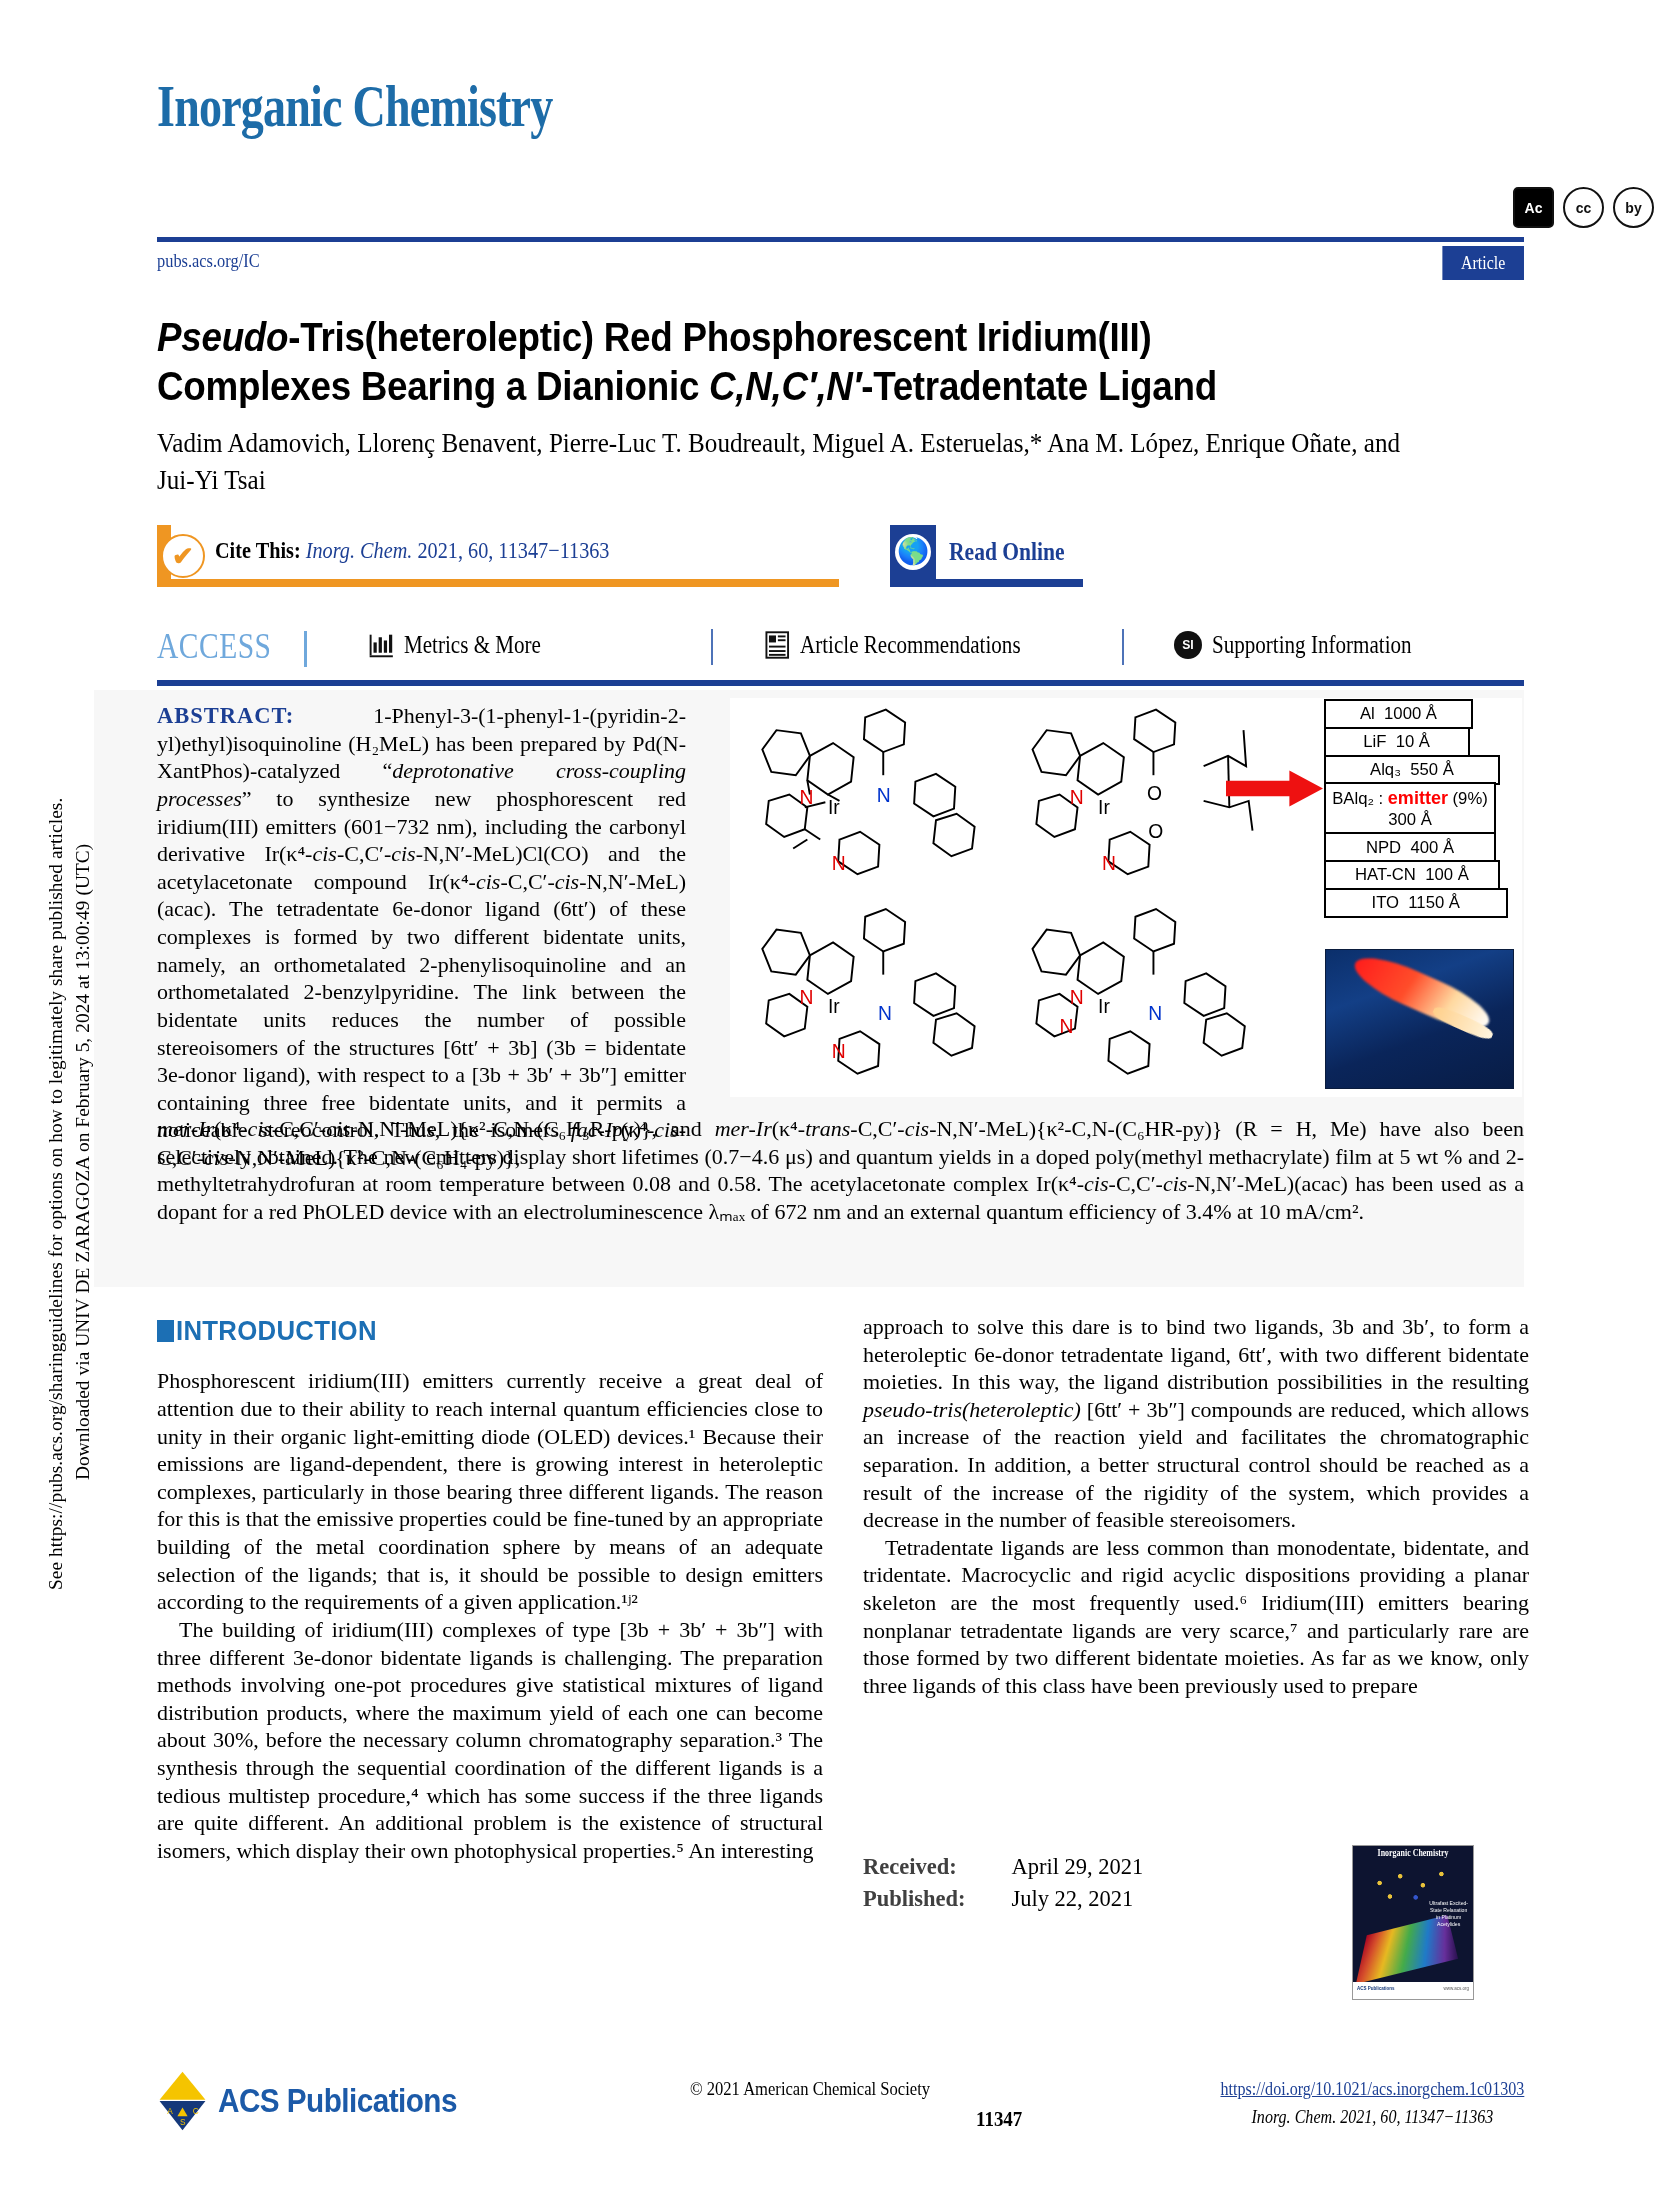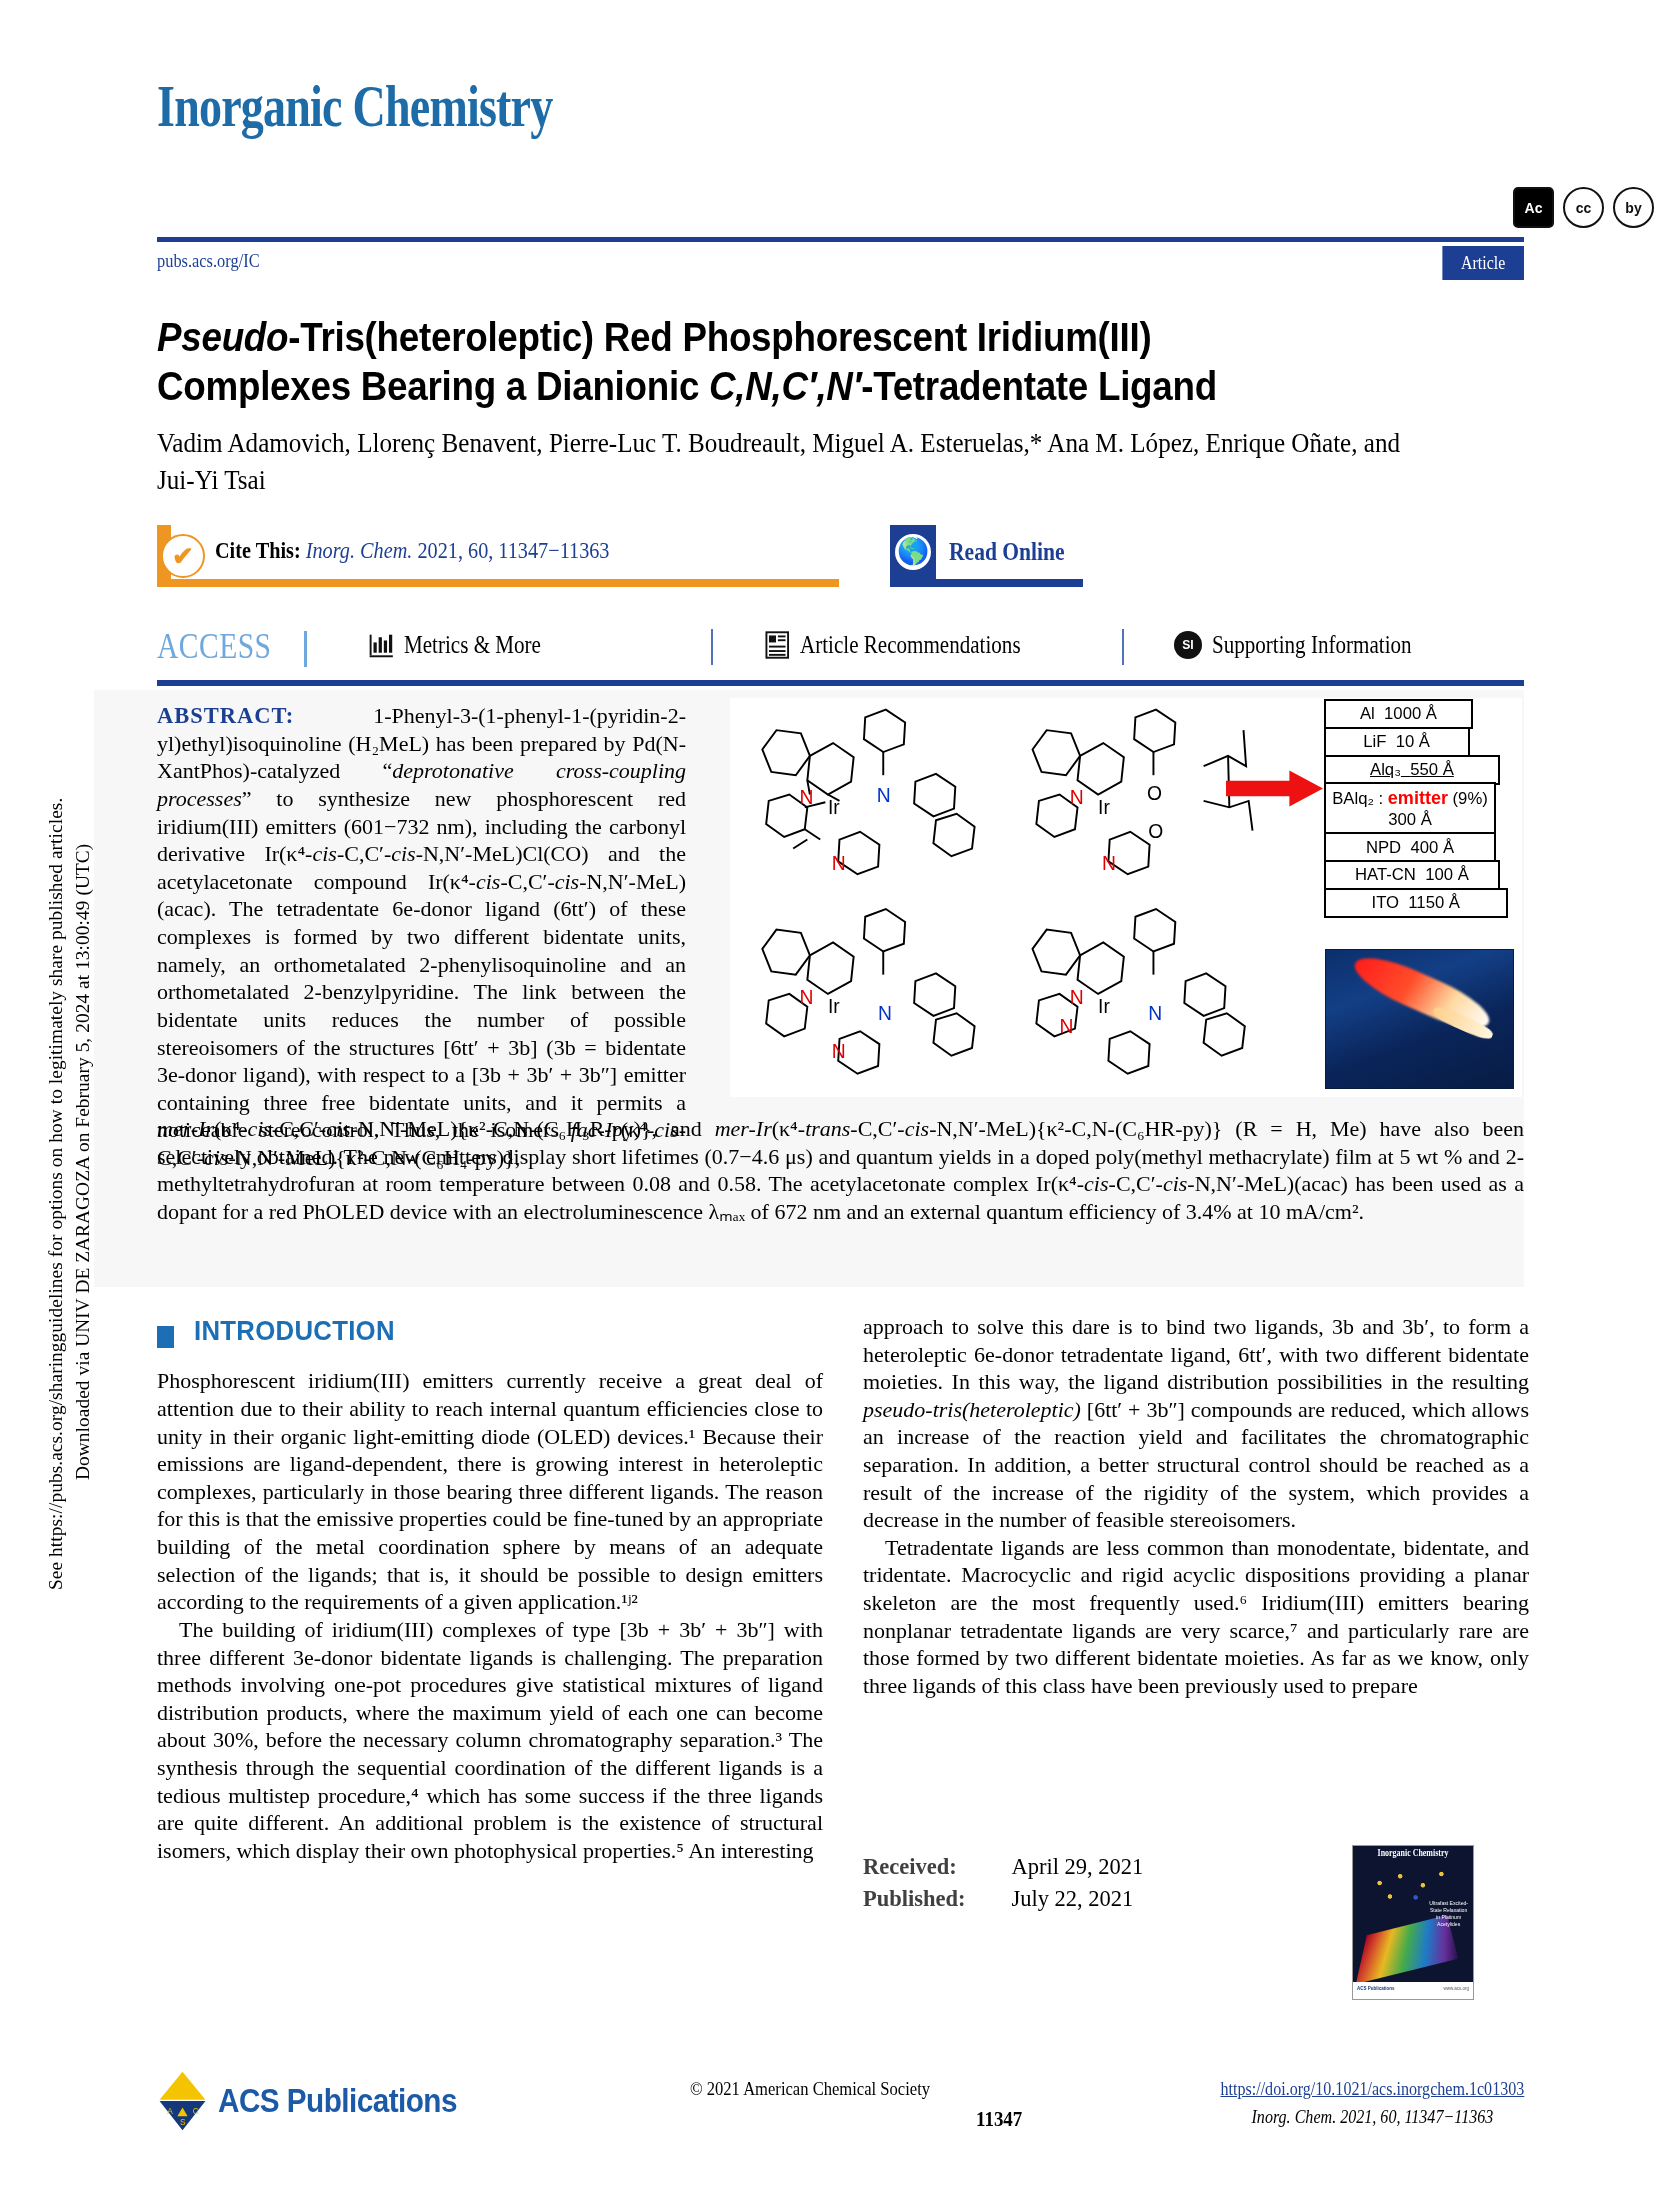--- a/index.html
+++ b/index.html
@@ -146,21 +146,21 @@
                transform:rotate(24deg);border-radius:50%/60%;filter:blur(1.3px);}
   .photo .tip{position:absolute;left:56%;top:48%;width:34%;height:10%;
               background:linear-gradient(90deg,#ffcf8a,#fff6e0);transform:rotate(24deg);
               border-radius:40%;filter:blur(0.6px);}
 
   
   .col{position:absolute;width:666px;font-size:22px;line-height:1.255;text-align:justify;
        font-family:"Liberation Serif",serif;}
   #colL{left:157px;top:1313px;}
   #colR{left:863px;top:1313px;}
-  .secthead{display:flex;align-items:flex-end;gap:20px;margin-bottom:19.3px;}
+  .secthead{display:flex;align-items:center;gap:2px;margin-bottom:19.3px;}
   .secthead .sq{width:16.7px;height:22px;background:#1c6fb4;display:block;}
   .secthead .tx{font-family:"Liberation Sans",sans-serif;font-weight:700;font-size:28px;
                 color:#1c6fb4;letter-spacing:0.3px;transform:scaleX(.92);transform-origin:left center;}
   .col p{margin:0;text-indent:22px;}
   .col p.first{text-indent:0;}
   .col i{font-style:italic;}
 
   
   .recv{position:absolute;left:863px;top:1851px;font-size:22.5px;font-family:"Liberation Serif",serif;}
   .recv .row{display:flex;gap:15.4px;line-height:1.42;}
@@ -383,21 +383,21 @@
       <div class="dev">
         <svg class="arrow" viewBox="0 0 150 60">
           <polygon points="0,18 98,18 98,2 150,30 98,58 98,42 0,42" fill="#ee1111"></polygon>
         </svg>
         <div class="layer" style="width:78%;margin-left:0;">
           <span>Al</span>&nbsp;&nbsp;<span>1000 Å</span>
         </div>
         <div class="layer" style="width:76%;">
           <span>LiF</span>&nbsp;&nbsp;<span>10 Å</span>
         </div>
-        <div class="layer" style="width:92%;text-decoration:underline;">
+        <div class="layer" style="width:92%;">
           <span>Alq₃</span>&nbsp;&nbsp;<span>550 Å</span>
         </div>
         <div class="layer" style="width:90%;line-height:1.22;">
           <span>BAlq₂ : <span style="color:#ff0000;font-weight:700;font-size:1.08em">emitter</span> (9%)</span><br>
           <span>300 Å</span>
         </div>
         <div class="layer" style="width:90%;">
           <span>NPD</span>&nbsp;&nbsp;<span>400 Å</span>
         </div>
         <div class="layer" style="width:92%;">

